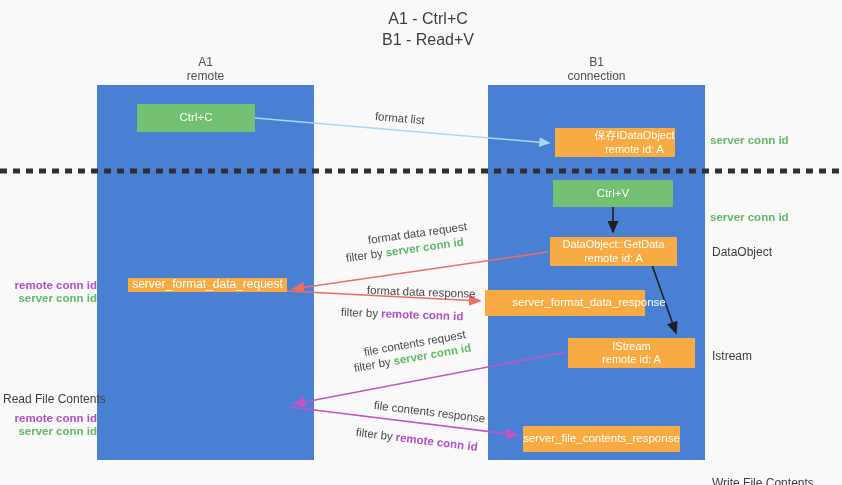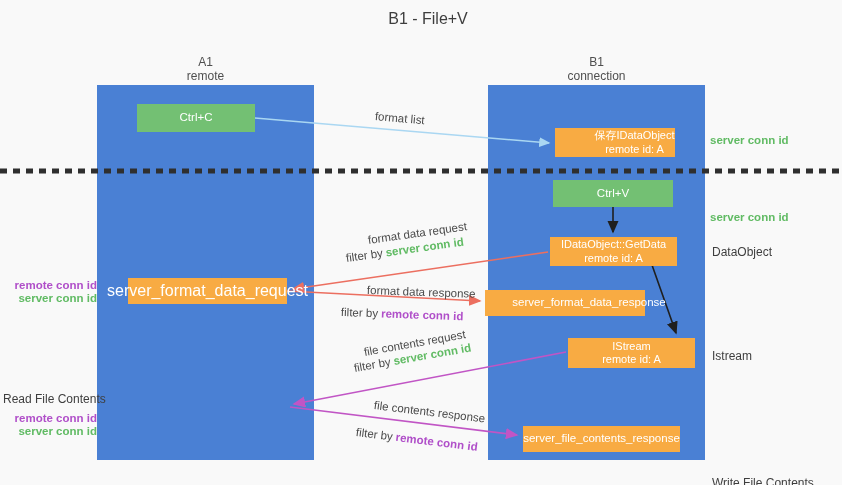--- a/index.html
+++ b/index.html
@@ -35,21 +35,22 @@
   #mh-black path   { fill:var(--c-arrow-black,#1f1f1f); }
   #mh-red path     { fill:var(--c-arrow-red,#ec6f60); }
   #mh-magenta path { fill:var(--c-arrow-magenta,#c155c5); }
 </style>
 </head>
 <body>
 
 <div class="stage">
 
   <div class="abs title" style="left:328px; top:8px; width:200px;">
-    <div>B1 - File+V</div>
+    <div>A1 - Ctrl+C</div>
+    <div>B1 - Read+V</div>
   </div>
 
   <div class="abs lane-header" style="left:97px; top:55px; width:217px;">
     <div>A1</div>
     <div>remote</div>
   </div>
   <div class="abs lane-header" style="left:488px; top:55px; width:217px;">
     <div>B1</div>
     <div>connection</div>
   </div>
@@ -78,33 +79,33 @@
     <line class="arrow-red" x1="548" y1="252" x2="293" y2="289" marker-end="url(#mh-red)"></line>
     <line class="arrow-red" x1="287" y1="291" x2="480" y2="301" marker-end="url(#mh-red)"></line>
     <line class="arrow-black" x1="652" y1="265" x2="676" y2="333" marker-end="url(#mh-black)"></line>
     <line class="arrow-magenta" x1="566" y1="352" x2="294" y2="404" marker-end="url(#mh-magenta)"></line>
     <line class="arrow-magenta" x1="290" y1="407" x2="517" y2="435" marker-end="url(#mh-magenta)"></line>
   </svg>
 
   <div class="abs node green" style="left:137px; top:104px; width:118px; height:28px;">
     <div>Ctrl+C</div>
   </div>
-  <div class="abs node orange" style="left:128px; top:278px; width:159px; height:26px; font-size:16px;">
+  <div class="abs node orange" style="left:128px; top:278px; width:159px; height:14px; font-size:12px;">
     <div>server_format_data_request</div>
   </div>
 
   <div class="abs node orange" style="left:555px; top:128px; width:120px; height:29px;padding-left:39px;">
     <div>保存IDataObject</div>
     <div>remote id: A</div>
   </div>
   <div class="abs node green" style="left:553px; top:180px; width:120px; height:27px;">
     <div>Ctrl+V</div>
   </div>
   <div class="abs node orange" style="left:550px; top:237px; width:127px; height:29px;">
-    <div>IDataObject::GetData</div>
+    <div>DataObject::GetData</div>
     <div>remote id: A</div>
   </div>
   <div class="abs node orange" style="left:485px; top:290px; width:160px; height:26px; font-size:11.5px;padding-left:48px;">
     <div>server_format_data_response</div>
   </div>
   <div class="abs node orange" style="left:568px; top:338px; width:127px; height:30px;">
     <div>IStream</div>
     <div>remote id: A</div>
   </div>
   <div class="abs node orange" style="left:523px; top:426px; width:157px; height:26px; font-size:11.5px;">

